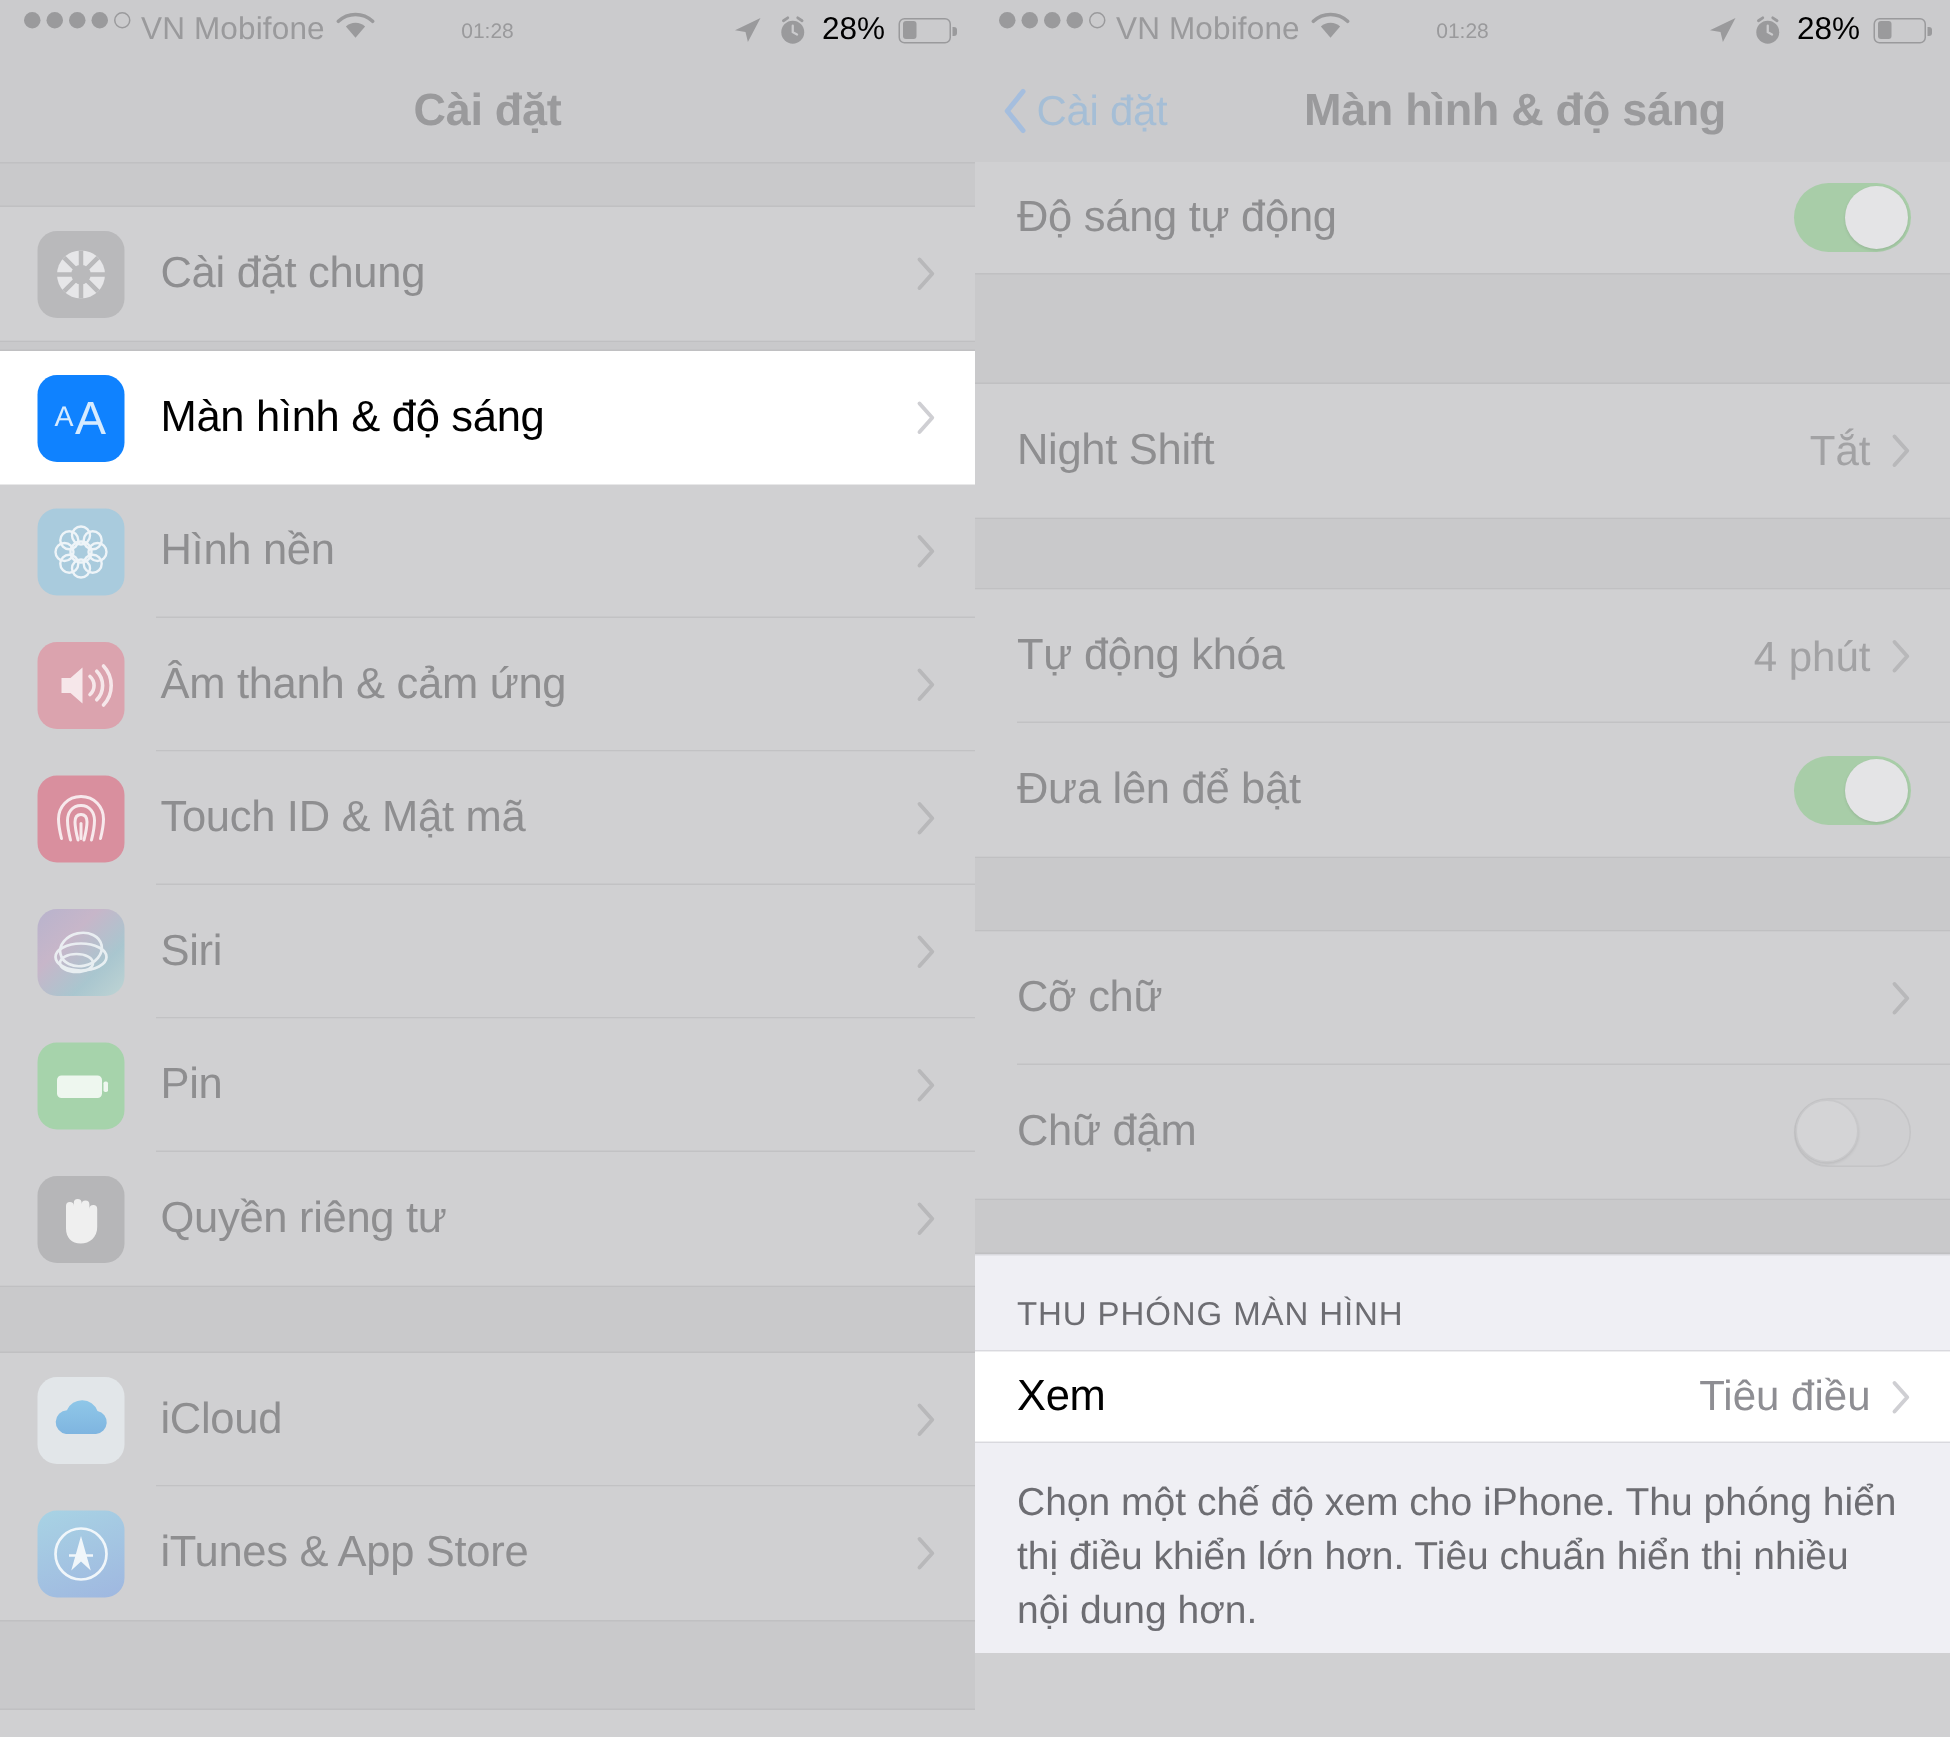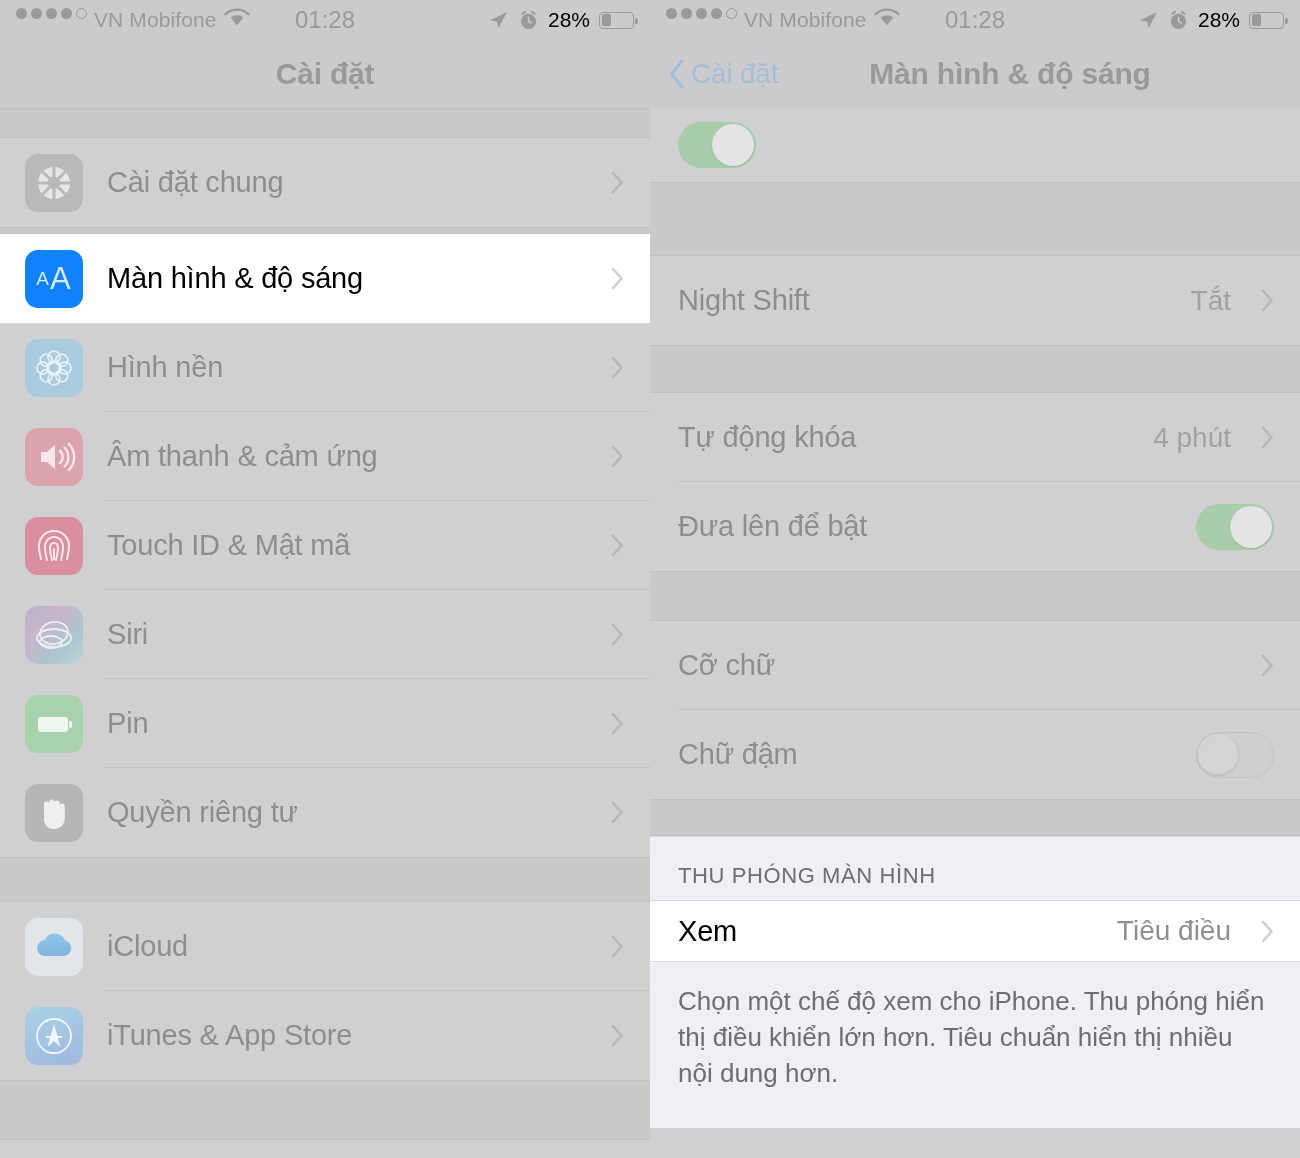--- a/index.html
+++ b/index.html
@@ -61,21 +61,21 @@
   .carrier {
     font-size: 21px;
     color: #9a9a9c;
     letter-spacing: .1px;
   }
   .wifi-icon { display:block; }
   .sb-center {
     position: absolute;
     left: 0; right: 0;
     text-align: center;
-    font-size: 24px;
+    font-size: 14px;
     color: #9a9a9c;
     pointer-events: none;
   }
   .sb-right {
     margin-left: auto;
     display: flex;
     align-items: center;
     gap: 9px;
     z-index: 2;
   }
@@ -182,21 +182,21 @@
   .row-label {
     font-size: 29px;
     color: #8e8e90;
     letter-spacing: -0.2px;
     flex: 1 1 auto;
     white-space: nowrap;
   }
   .row-value {
     font-size: 28px;
     color: #a2a2a4;
-    margin-right: 30px;
+    margin-right: 14px;
     white-space: nowrap;
   }
   .chev {
     width: 13px; height: 23px;
     flex: 0 0 auto;
     opacity: .85;
   }
 
   
   .row.hl {
@@ -251,21 +251,21 @@
   .sec-header {
     background: #c9c9cb;
     padding: 26px 28px 11px 28px;
     font-size: 22px;
     letter-spacing: .6px;
     color: #a0a0a2;
     box-sizing: border-box;
   }
   .sec-footer {
     background: #c9c9cb;
-    padding: 22px 30px 36px 28px;
+    padding: 22px 30px 10px 28px;
     font-size: 26px;
     line-height: 1.38;
     color: #a0a0a2;
     box-sizing: border-box;
   }
   
   .hlsec { position: relative; z-index: 20; }
   .hlsec .sec-header {
     background: #efeff4;
     color: #6d6d72;
@@ -567,20 +567,21 @@
             <path d="M14 2 L3.5 15 L14 28" stroke="#a5bede" stroke-width="3.4" fill="none" stroke-linecap="round" stroke-linejoin="round"></path>
           </svg>
         <span class="nav-back-label">Cài đặt</span>
       </div>
       <div class="nav-title offset">Màn hình &amp; độ sáng</div>
     </div>
 
     <div class="list">
 
       <div class="rrow last" style="height:74px">
+        <span class="row-label">Độ sáng tự động</span>
         <span class="toggle on">
             <span class="knob"></span>
           </span>
       </div>
 
       <div class="gap" style="height:74px"></div>
 
       <div class="rrow last">
         <span class="row-label">Night Shift</span>
         <span class="row-value">Tắt</span>

